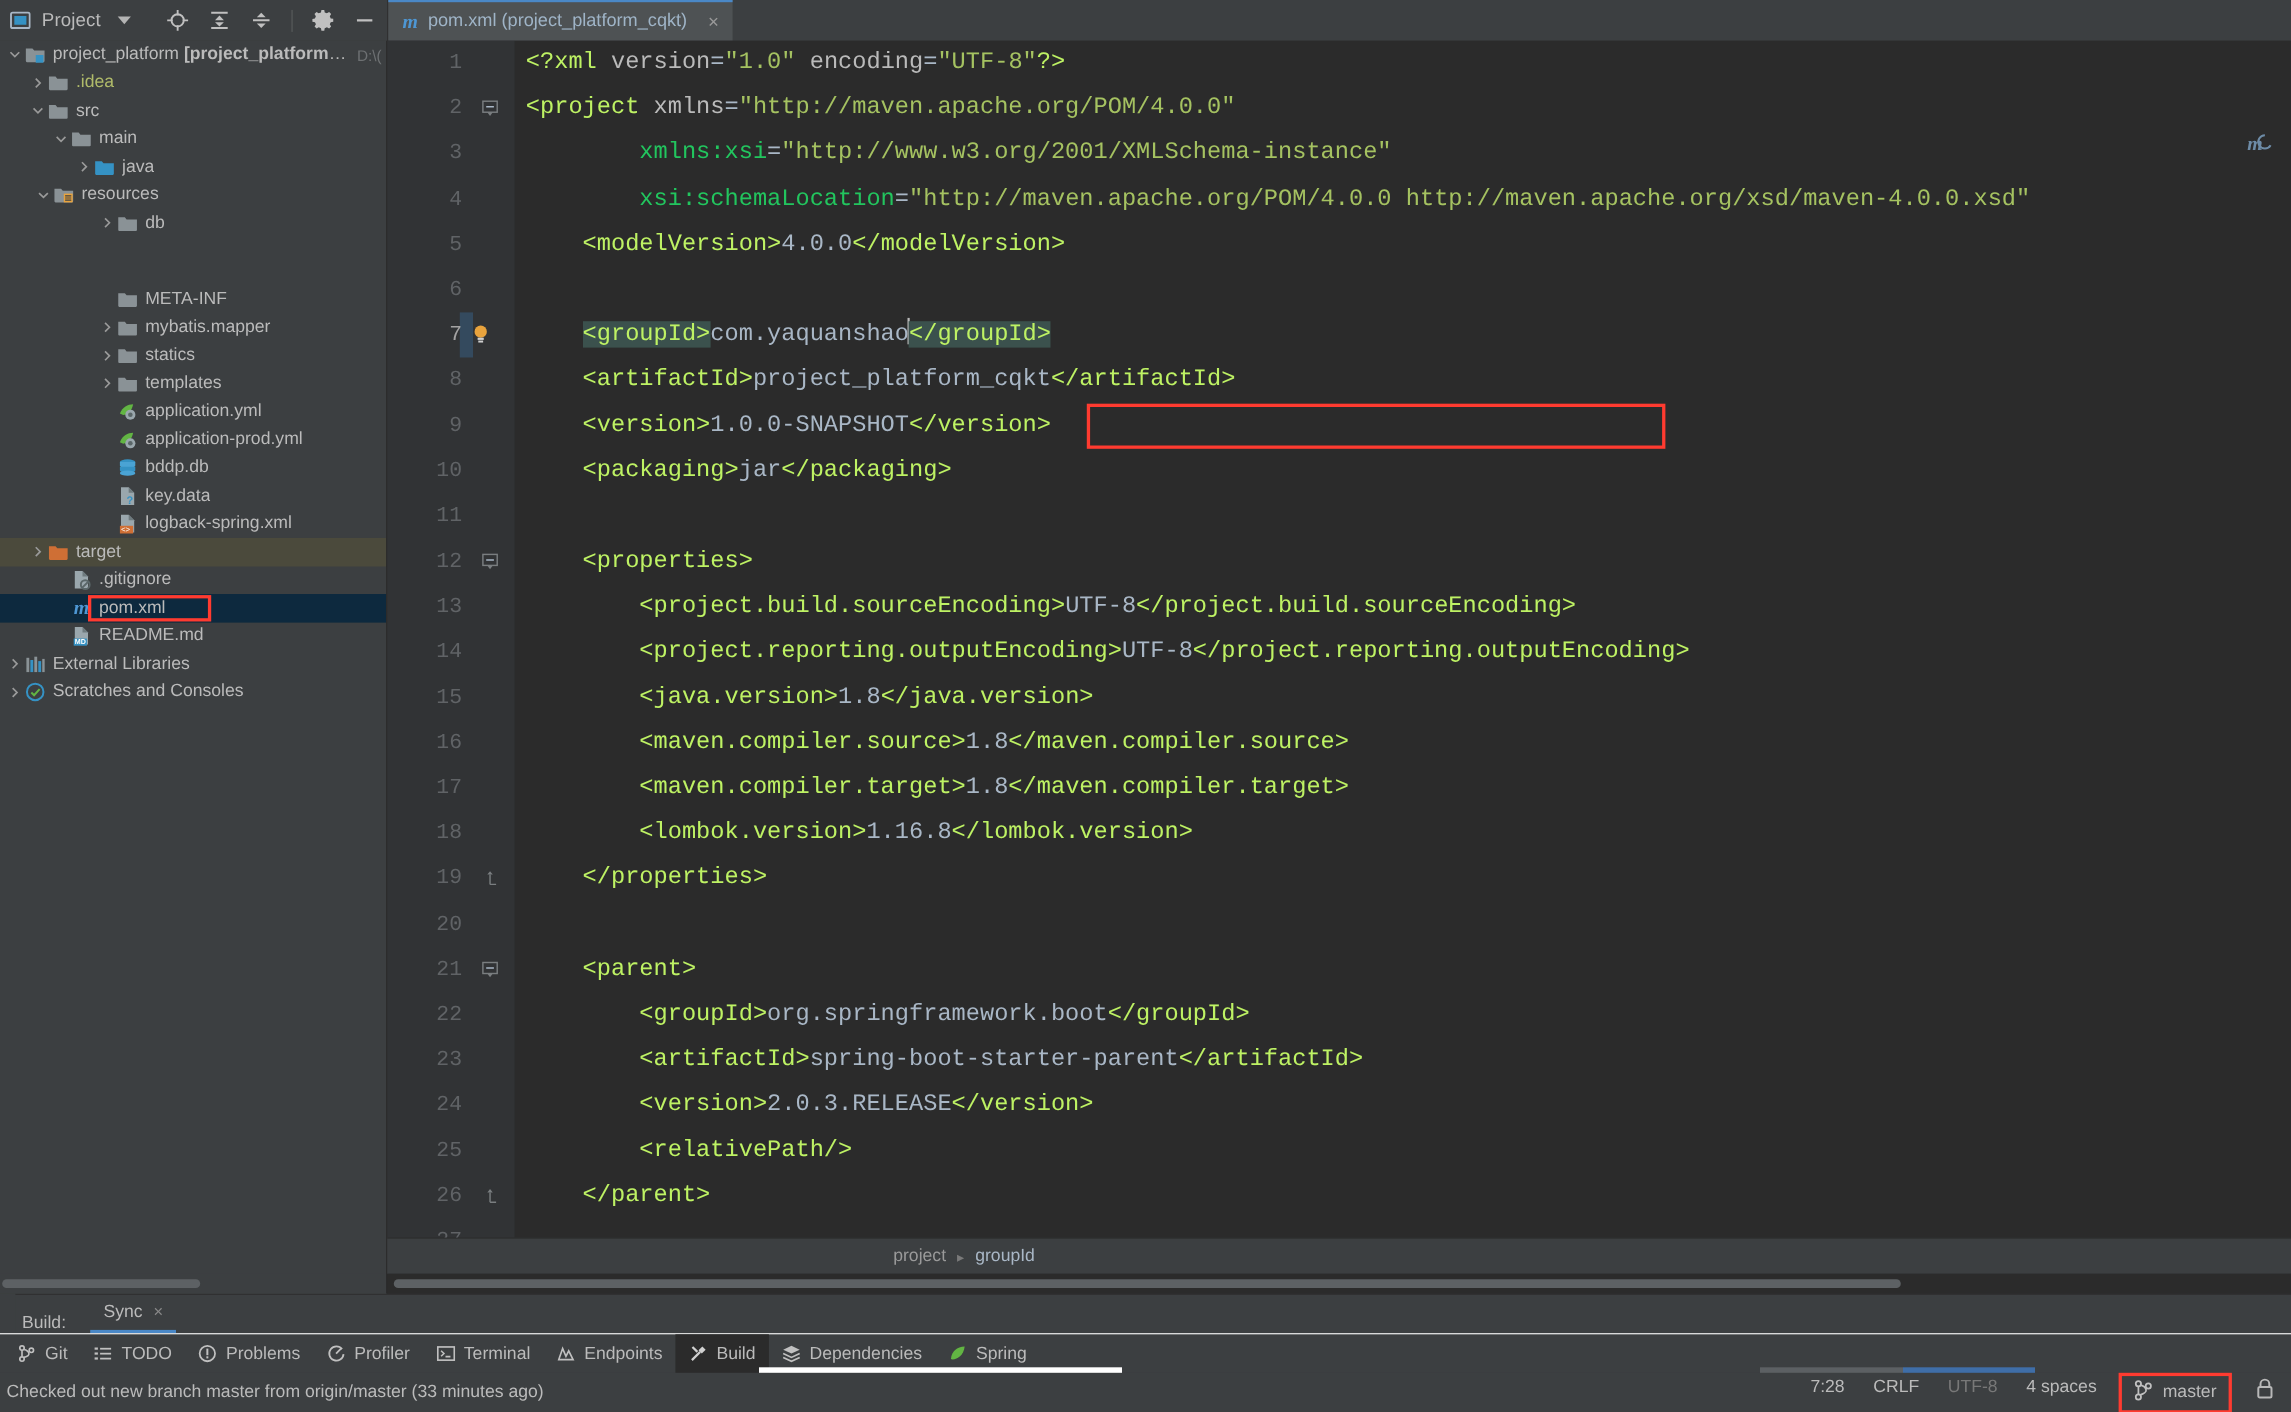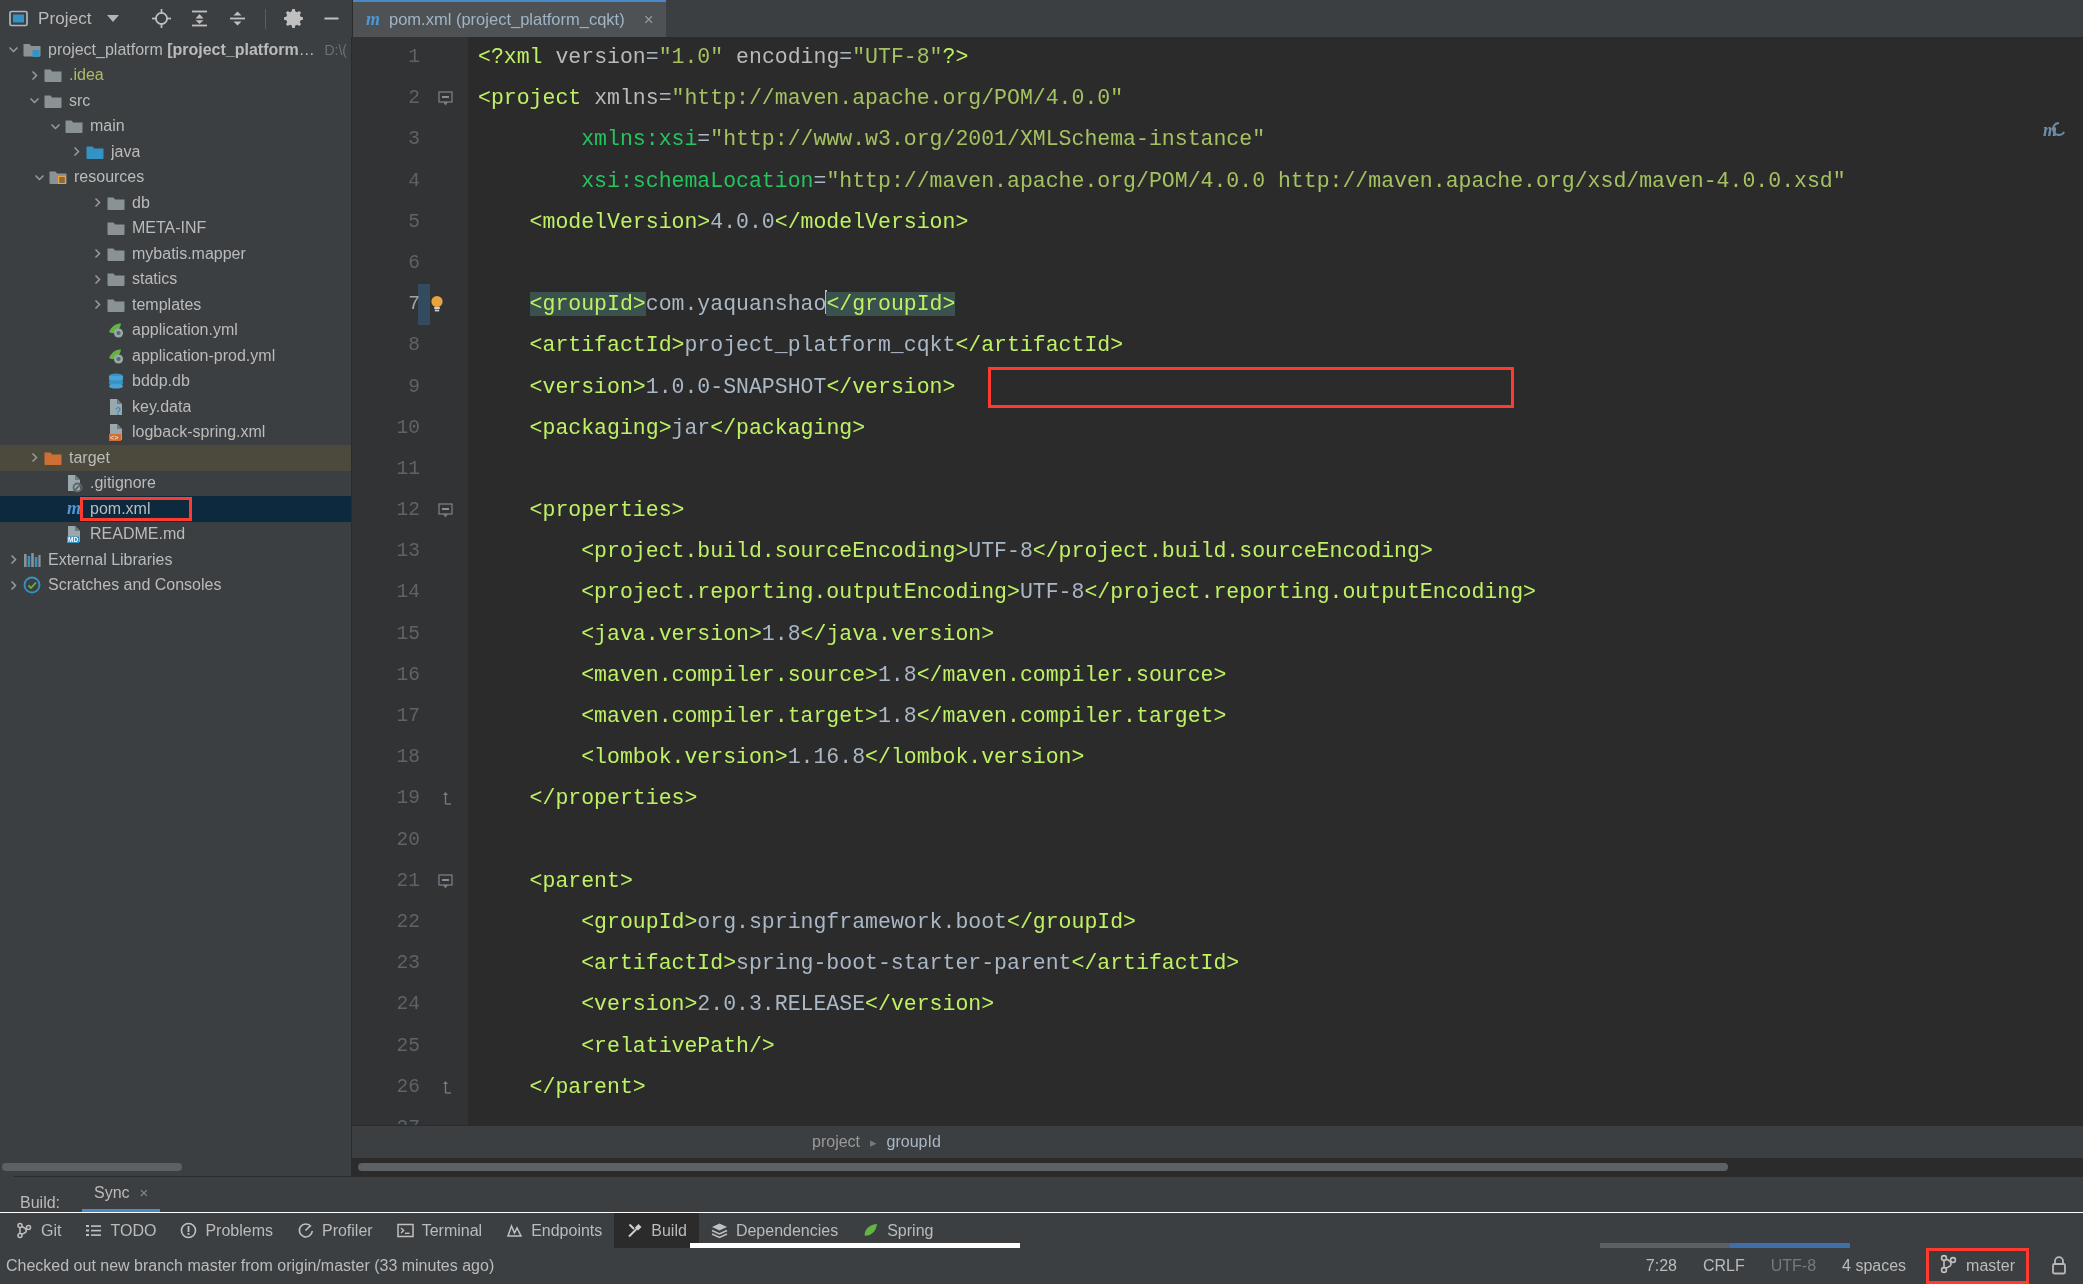--- a/index.html
+++ b/index.html
@@ -139,21 +139,21 @@
   }
   .sbtn.active{ background:#2b2b2b; }
   .sbtn svg{ display:block; }
 
   
   .status{
     height:36px; background:#3c3f41; display:flex; align-items:center; flex:0 0 36px;
     padding:0 8px 0 6px; font-size:16px; color:#bbbbbb; position:relative;
   }
   .status .msg{ color:#bbbbbb; }
-  .status .right{ margin-left:auto; display:flex; align-items:center; gap:26px; padding-right:6px;}
+  .status .right{ margin-left:auto; display:flex; gap:26px; padding-right:6px;}
   .status .dim{ color:#787878; }
   .branch{ display:flex; align-items:center; gap:9px; padding:2px 8px; position:relative;}
   .lock-ic{ width:20px; height:22px; }
 
   
   .progress-strip{ position:absolute; left:690px; bottom:36px; height:5px; width:330px; background:#ffffff;}
   .progress-strip2{ position:absolute; left:1600px; bottom:36px; height:5px; width:130px; background:#5c6063;}
   .progress-strip3{ position:absolute; left:1730px; bottom:36px; height:5px; width:120px; background:#3f6ea8;}
 </style>
 </head>
@@ -318,21 +318,21 @@
                 <path d="M3.5 1.5L7.5 5.5L3.5 9.5" fill="none" stroke="#9a9a9a" stroke-width="1.5"></path>
               </svg>
             </span>
             <span class="ic">
               <svg width="20" height="20" viewBox="0 0 20 20">
                 <path d="M1.5 4.5h6l1.6 2h9.4v9.5a1 1 0 0 1-1 1H2.5a1 1 0 0 1-1-1z" fill="#8a9296"></path>
               </svg>
             </span>
             <span class="lbl">db</span>
           </div>
-          <div class="row" style="padding-left: 90px;">
+          <div class="row" style="padding-left: 90px; margin-top: 44px;">
             <span class="arrow"></span>
             <span class="ic">
               <svg width="20" height="20" viewBox="0 0 20 20">
                 <path d="M1.5 4.5h6l1.6 2h9.4v9.5a1 1 0 0 1-1 1H2.5a1 1 0 0 1-1-1z" fill="#8a9296"></path>
               </svg>
             </span>
             <span class="lbl">META-INF</span>
           </div>
           <div class="row" style="padding-left: 90px;">
             <span class="arrow">

